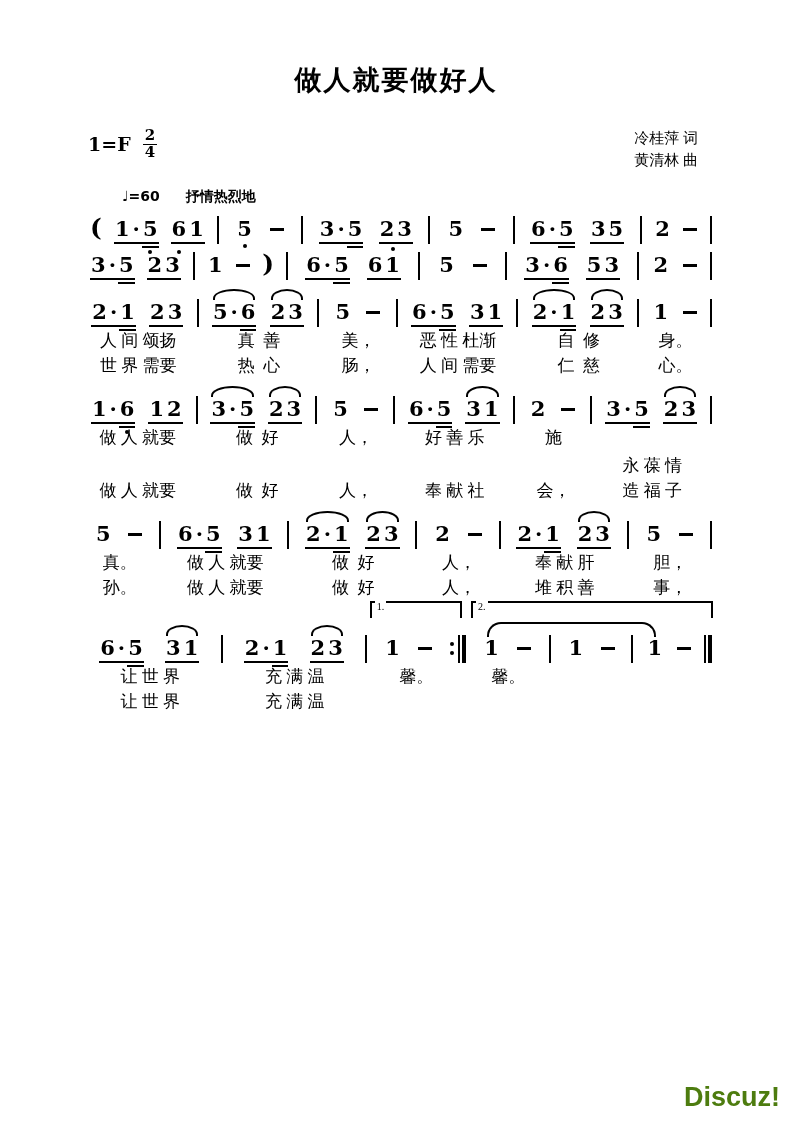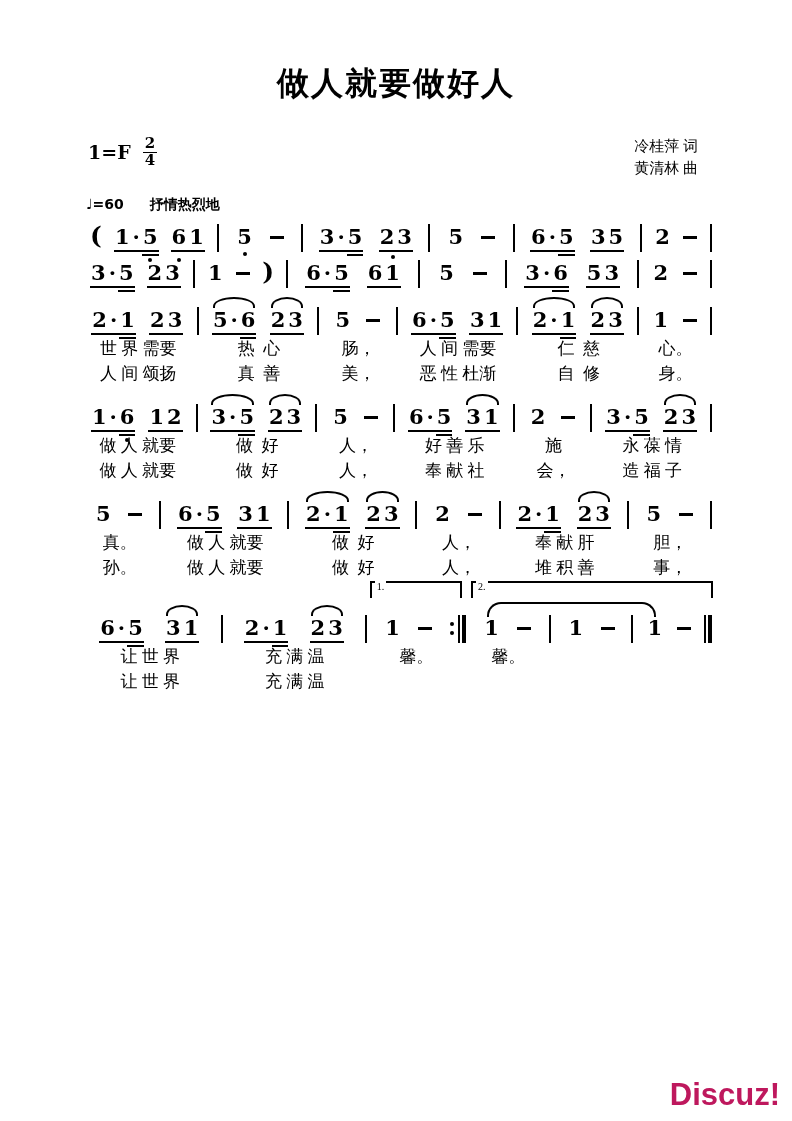--- a/index.html
+++ b/index.html
@@ -4,33 +4,33 @@
 <style>
   html,body{margin:0;padding:0;background:#e8e8e8;}
   .page{
     width:792px;height:1121px;position:relative;background:#ffffff;
     margin:0 auto;overflow:hidden;
     font-family:"Liberation Serif", serif;color:#000;
   }
   
   .title{
     text-align:center;margin:0;padding-top:62px;
-    font-size:32px;font-weight:bold;letter-spacing:2px;
+    font-size:27px;font-weight:bold;letter-spacing:2px;
     font-family:"Liberation Sans", sans-serif;
   }
   .meta{display:flex;justify-content:space-between;align-items:flex-start;
     margin:30px 94px 0 88px;}
   .keysig{display:flex;align-items:center;gap:12px;
     font-size:19px;font-weight:bold;font-family:"DejaVu Serif", serif;}
   .frac{display:inline-flex;flex-direction:column;align-items:center;
     font-size:15px;line-height:1.05;font-weight:bold;}
   .frac .num{border-bottom:1.5px solid #000;padding:0 2px;}
   .credits{font-size:15px;line-height:1.45;text-align:left;}
   .tempo{margin:16px 0 0 86px;font-size:14px;font-weight:bold;display:flex;gap:26px;}
-  .tempo .bpm{font-family:"DejaVu Sans", sans-serif;}
+  .tempo .bpm{font-family:"DejaVu Sans", sans-serif;margin-left:36px;}
   
   .score{margin:12px 80px 0 78px;}
   .system{margin-bottom:10px;}
   .system.gap{margin-bottom:21px;}
   .notation-row{display:flex;position:relative;align-items:flex-start;}
   .notation-row.pad-top{margin-top:38px;}
   .measure{display:flex;flex-grow:1;flex-basis:0;align-items:flex-start;}
   .m-content{flex:1;display:flex;justify-content:space-evenly;align-items:flex-start;
     padding-top:0;}
   
@@ -66,21 +66,21 @@
     background:#fff;padding:0 2px;font-family:"Liberation Serif", serif;}
   .ov-tie{position:absolute;top:-15px;height:13px;
     border:2px solid #000;border-bottom:none;border-radius:14px 14px 0 0;}
   
   .lyric-row{display:flex;margin-top:3px;}
   .lyric-cell{flex-grow:1;flex-basis:0;text-align:center;font-size:17px;line-height:1.25;
     white-space:pre;min-height:22px;font-family:"Liberation Serif", serif;}
   
   .watermark{position:absolute;right:12px;bottom:8px;
     font-family:"Liberation Sans", sans-serif;font-weight:bold;
-    font-size:31px;color:#be185d;letter-spacing:0px;}
+    font-size:27px;color:#4d7c0f;letter-spacing:0px;}
 </style>
 </head>
 <body>
 
 <div class="page">
 
   <h1 class="title">做人就要做好人</h1>
 
   <div class="meta">
     <div class="keysig">
@@ -357,35 +357,35 @@
                 <span class="ch">1</span>
               </span>
               <span class="dash"></span>
             </div>
             <span class="endbar">
               <span class="bl"></span>
             </span>
           </div>
         </div>
         <div class="lyric-row">
+          <div class="lyric-cell" style="flex-grow: 4.3;">人 间 颂扬</div>
+          <div class="lyric-cell" style="flex-grow: 4.3;">真  善</div>
+          <div class="lyric-cell" style="flex-grow: 2.8;">美，</div>
+          <div class="lyric-cell" style="flex-grow: 4.3;">恶 性 杜渐</div>
+          <div class="lyric-cell" style="flex-grow: 4.3;">自  修</div>
+          <div class="lyric-cell" style="flex-grow: 2.6;">身。</div>
+        </div>
+        <div class="lyric-row">
           <div class="lyric-cell" style="flex-grow: 4.3;">世 界 需要</div>
           <div class="lyric-cell" style="flex-grow: 4.3;">热  心</div>
           <div class="lyric-cell" style="flex-grow: 2.8;">肠，</div>
           <div class="lyric-cell" style="flex-grow: 4.3;">人 间 需要</div>
           <div class="lyric-cell" style="flex-grow: 4.3;">仁  慈</div>
           <div class="lyric-cell" style="flex-grow: 2.6;">心。</div>
         </div>
-        <div class="lyric-row">
-          <div class="lyric-cell" style="flex-grow: 4.3;">人 间 颂扬</div>
-          <div class="lyric-cell" style="flex-grow: 4.3;">真  善</div>
-          <div class="lyric-cell" style="flex-grow: 2.8;">美，</div>
-          <div class="lyric-cell" style="flex-grow: 4.3;">恶 性 杜渐</div>
-          <div class="lyric-cell" style="flex-grow: 4.3;">自  修</div>
-          <div class="lyric-cell" style="flex-grow: 2.6;">身。</div>
-        </div>
       </div>
       <div class="system gap">
         <div class="notation-row">
           <div class="measure" style="flex-grow: 4.3;">
             <div class="m-content">
               <span class="grp">
                 <span class="ch">1</span>
                 <span class="ch">·</span>
                 <span class="ch dbl low">6</span>
               </span>
@@ -468,21 +468,21 @@
               <span class="bl"></span>
             </span>
           </div>
         </div>
         <div class="lyric-row">
           <div class="lyric-cell" style="flex-grow: 4.3;">做 人 就要</div>
           <div class="lyric-cell" style="flex-grow: 4.3;">做  好</div>
           <div class="lyric-cell" style="flex-grow: 2.8;">人，</div>
           <div class="lyric-cell" style="flex-grow: 4.3;">好 善 乐</div>
           <div class="lyric-cell" style="flex-grow: 2.8;">施</div>
-          <div class="lyric-cell" style="flex-grow: 4.3;">永 葆 情</div>
+          <div class="lyric-cell" style="flex-grow: 4.3; margin-top: 28px;">永 葆 情</div>
         </div>
         <div class="lyric-row">
           <div class="lyric-cell" style="flex-grow: 4.3;">做 人 就要</div>
           <div class="lyric-cell" style="flex-grow: 4.3;">做  好</div>
           <div class="lyric-cell" style="flex-grow: 2.8;">人，</div>
           <div class="lyric-cell" style="flex-grow: 4.3;">奉 献 社</div>
           <div class="lyric-cell" style="flex-grow: 2.8;">会，</div>
           <div class="lyric-cell" style="flex-grow: 4.3;">造 福 子</div>
         </div>
       </div>

